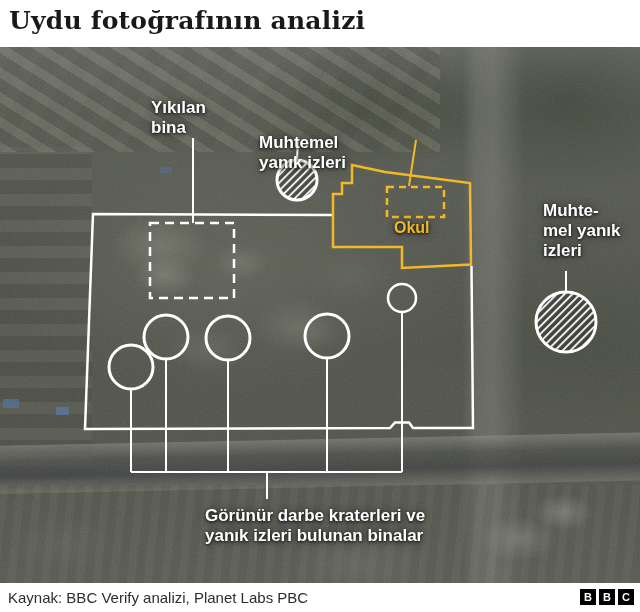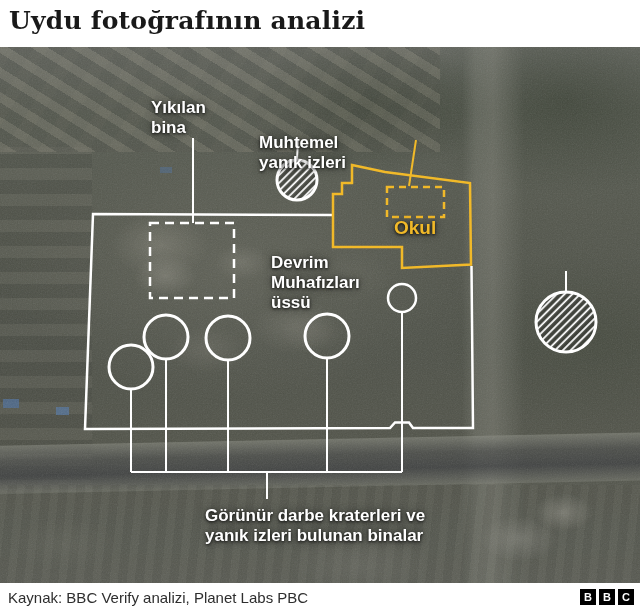--- a/index.html
+++ b/index.html
@@ -67,21 +67,21 @@
       radial-gradient(60px 36px at 80% 30%, rgba(118,118,108,.25), transparent 75%);
   }
   .overlay-svg{position:absolute;left:0;top:0;width:640px;height:536px;}
   
   .lbl{
     position:absolute;color:#ffffff;font-weight:bold;font-size:17px;line-height:20px;
     white-space:pre-line;
     text-shadow:0 1px 3px rgba(0,0,0,.85), 0 0 9px rgba(0,0,0,.55);
   }
   .lbl-yellow{color:#F1B929;}
-  .lbl-okul{font-size:19px;}
+  .lbl-okul{font-size:16px;}
   .lbl-center{text-align:left;}
   
   .footer{position:absolute;left:0;top:583px;width:640px;height:29px;background:#ffffff;}
   .source{
     position:absolute;left:8px;top:0;height:29px;line-height:29px;
     font-size:15px;color:#2e2e2e;
   }
   .bbc-logo{position:absolute;right:6px;top:6px;display:flex;gap:3px;}
   .bbc-block{
     width:16px;height:16px;background:#000000;color:#ffffff;
@@ -144,23 +144,23 @@
       <path d="M 566,224 L 566,244" stroke="#ffffff" stroke-width="2" fill="none"></path>
       <path d="M 416,93 L 409,139" stroke="#F1B929" stroke-width="2" fill="none"></path>
       <path d="M 131,342 L 131,425 M 166,312 L 166,425 M 228,313 L 228,425 M 327,311 L 327,425 M 402,265 L 402,425 M 131,425 L 402,425 M 267,425 L 267,452" stroke="#ffffff" stroke-width="2" fill="none"></path>
     </svg>
 
     <div class="lbl" style="left:151px;top:51px;">Yıkılan
 bina</div>
     <div class="lbl" style="left:259px;top:51px;margin-top:35px;">Muhtemel
 yanık izleri</div>
     <div class="lbl lbl-yellow lbl-okul" style="left:394px;top:171px;">Okul</div>
-    <div class="lbl" style="left:271px;top:206px;">Devrim
-Muhafızları
-üssü</div>
+    <div class="lbl" style="left:543px;top:154px;">Muhte-
+mel yanık
+izleri</div>
     <div class="lbl lbl-center" style="left:205px;top:459px;width:255px;">Görünür darbe kraterleri ve
 yanık izleri bulunan binalar</div>
   </div>
 
   <div class="footer">
     <div class="source">Kaynak: BBC Verify analizi, Planet Labs PBC</div>
     <div class="bbc-logo">
       <div class="bbc-block">B</div>
       <div class="bbc-block">B</div>
       <div class="bbc-block">C</div>

